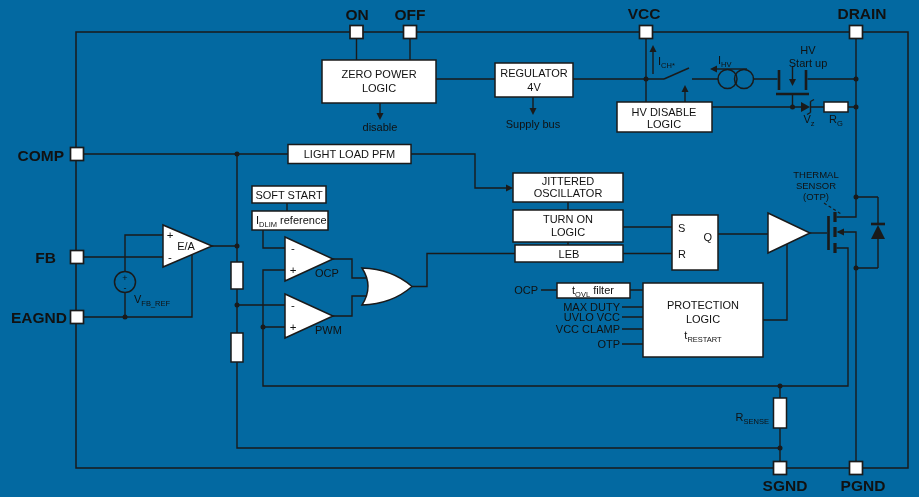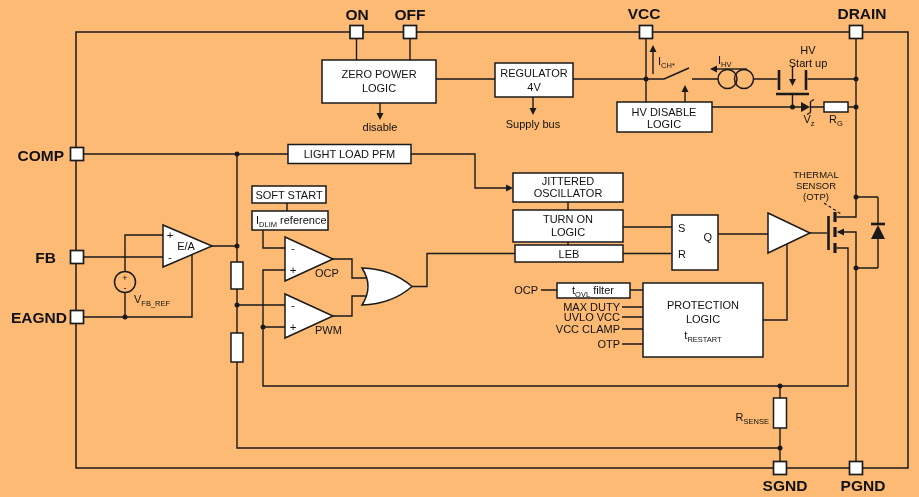--- a/index.html
+++ b/index.html
@@ -1,16 +1,16 @@
 <!DOCTYPE html>
 <html><head>
 <meta charset="utf-8">
 <style>
   html,body{margin:0;padding:0;background:#ffffff;}
-  .stage{position:relative;width:919px;height:497px;background:#fdba74;overflow:hidden;}
+  .stage{position:relative;width:919px;height:497px;background:#0369a1;overflow:hidden;}
   svg{display:block;}
   .wire{fill:none;stroke:#1a1a1a;stroke-width:1.4;}
   .box{fill:#ffffff;stroke:#1a1a1a;stroke-width:1.5;}
   .pinbox{fill:#ffffff;stroke:#1a1a1a;stroke-width:1.7;}
   .shape{fill:#ffffff;stroke:#1a1a1a;stroke-width:1.5;}
   .openshape{fill:none;stroke:#1a1a1a;stroke-width:1.5;}
   .bar{stroke:#1a1a1a;stroke-width:2.6;fill:none;}
   .fillblk{fill:#1a1a1a;stroke:none;}
   .dash{fill:none;stroke:#1a1a1a;stroke-width:1.2;stroke-dasharray:3 2.5;}
   text{fill:#111111;font-family:"Liberation Sans",sans-serif;}

